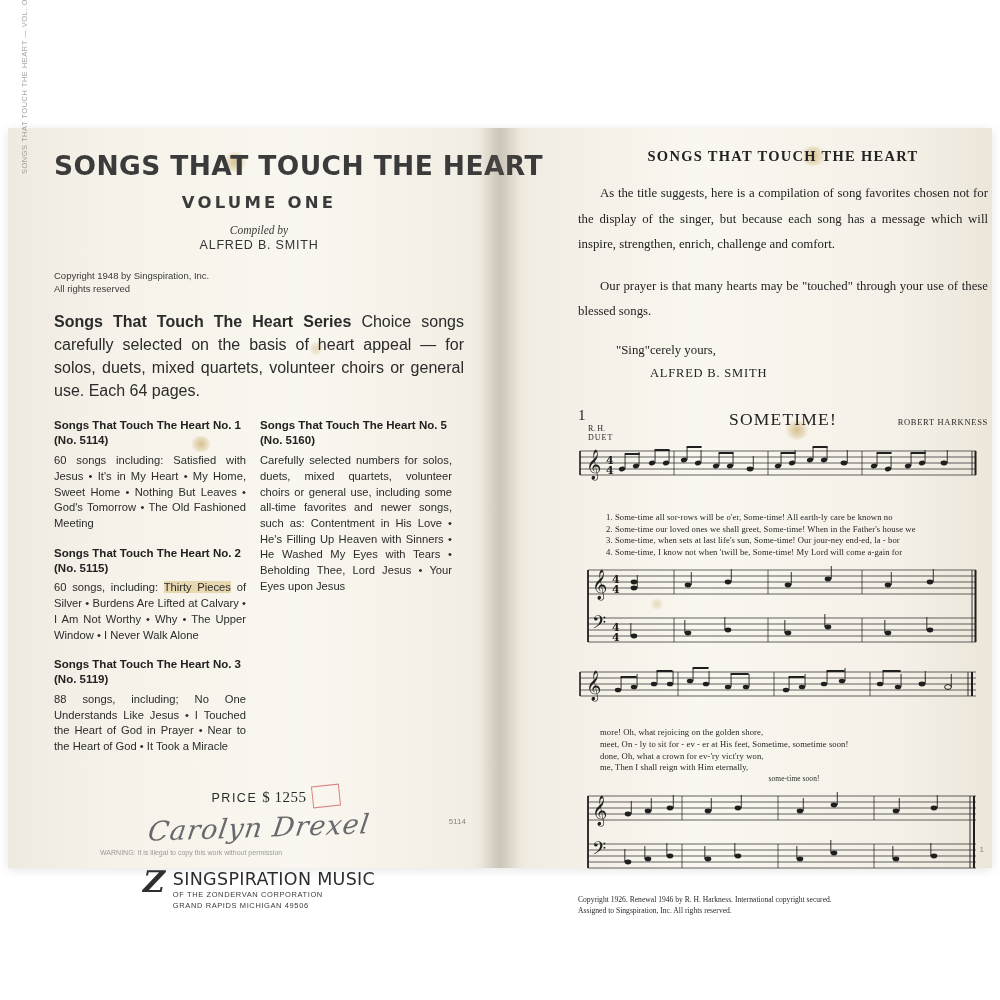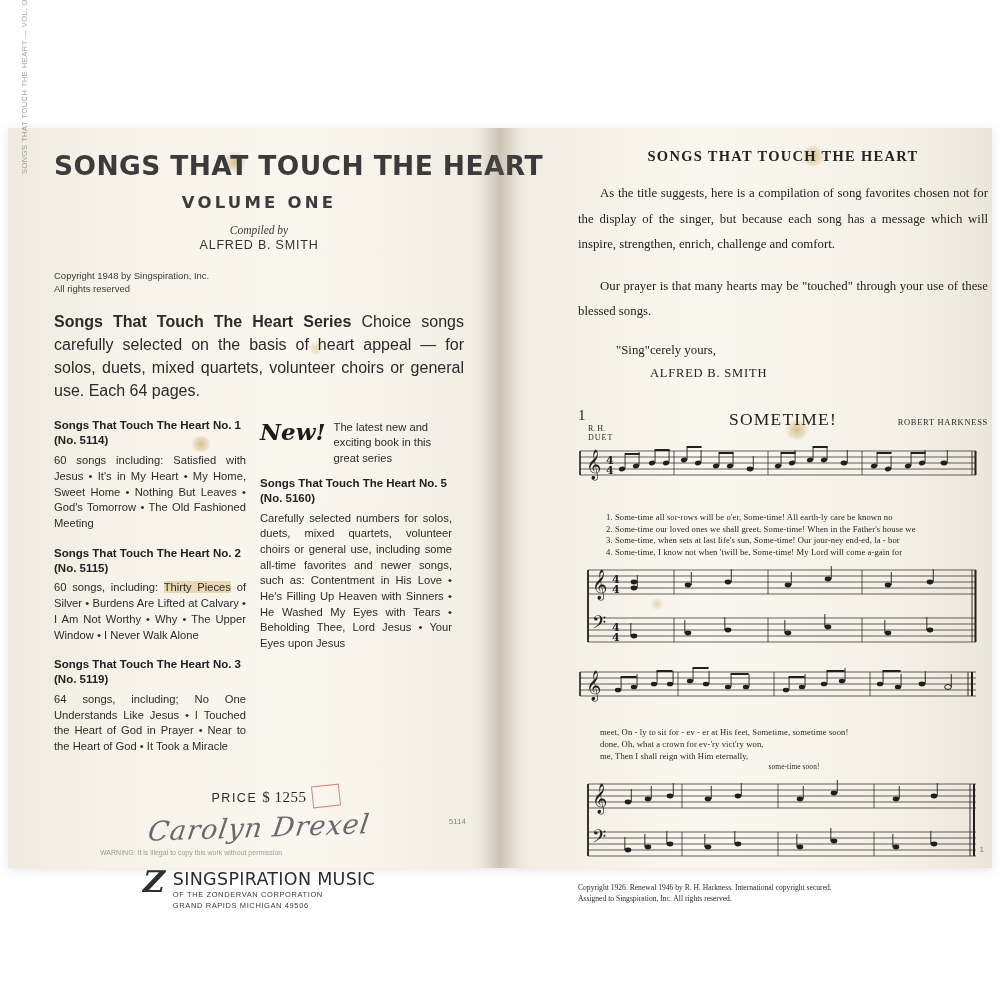--- a/index.html
+++ b/index.html
@@ -428,32 +428,28 @@
 
             <div class="entry">
               <div class="entry-title">Songs That Touch The Heart No. 2</div>
               <div class="entry-num">(No. 5115)</div>
               <div class="entry-body"><span>60 songs, including: </span><span class="hl">Thirty Pieces</span><span> of Silver • Burdens Are Lifted at Calvary • I Am Not Worthy • Why • The Upper Window • I Never Walk Alone</span></div>
             </div>
 
             <div class="entry">
               <div class="entry-title">Songs That Touch The Heart No. 3</div>
               <div class="entry-num">(No. 5119)</div>
-              <div class="entry-body">64 songs, including; No One Understands Like Jesus • I Touched the Heart of God in Prayer • Near to the Heart of God • It Took a Miracle</div>
+              <div class="entry-body">88 songs, including; No One Understands Like Jesus • I Touched the Heart of God in Prayer • Near to the Heart of God • It Took a Miracle</div>
             </div>
 
           </div>
 
           <div class="col">
 
 
-            <div class="newbox">
-              <div class="new-word">New!</div>
-              <div class="new-text">The latest new and exciting book in this great series</div>
-            </div>
 
             <div class="entry">
               <div class="entry-title">Songs That Touch The Heart No. 5</div>
               <div class="entry-num">(No. 5160)</div>
               <div class="entry-body">Carefully selected numbers for solos, duets, mixed quartets, volunteer choirs or general use, including some all-time favorites and newer songs, such as: Contentment in His Love • He's Filling Up Heaven with Sinners • He Washed My Eyes with Tears • Beholding Thee, Lord Jesus • Your Eyes upon Jesus</div>
             </div>
 
           </div>
         </div>
 
@@ -705,20 +701,21 @@
                 <rect x="322.6" y="10" width="0.9" height="13"></rect>
               <rect x="304.6" y="6" width="18" height="2"></rect>
               <ellipse cx="344" cy="20" rx="3.4" ry="2.4"></ellipse>
                 <rect x="346.8" y="7" width="0.9" height="13"></rect>
               <ellipse cx="370" cy="23" rx="3.4" ry="2.4" fill="none" stroke="#1f1f1f" stroke-width="1"></ellipse>
                 <rect x="372.8" y="10" width="0.9" height="13"></rect>
             </g>
           </svg>
 
           <div class="lyric-block verse2">
+            <div class="lyric-line">more! Oh, what rejoicing on the golden shore,</div>
             <div class="lyric-line">meet, On - ly to sit for - ev - er at His feet, Sometime, sometime soon!</div>
             <div class="lyric-line">done, Oh, what a crown for ev-'ry vict'ry won,</div>
             <div class="lyric-line">me,   Then I shall reign with Him eternally,</div>
             <div class="lyric-line tiny-right">some-time soon!</div>
           </div>
 
           
           <svg width="400" height="92" viewBox="0 0 400 92" style="margin-top:4px;">
             <g stroke="#1f1f1f" stroke-width="0.7">
               <line x1="10" y1="8" x2="398" y2="8"></line>

